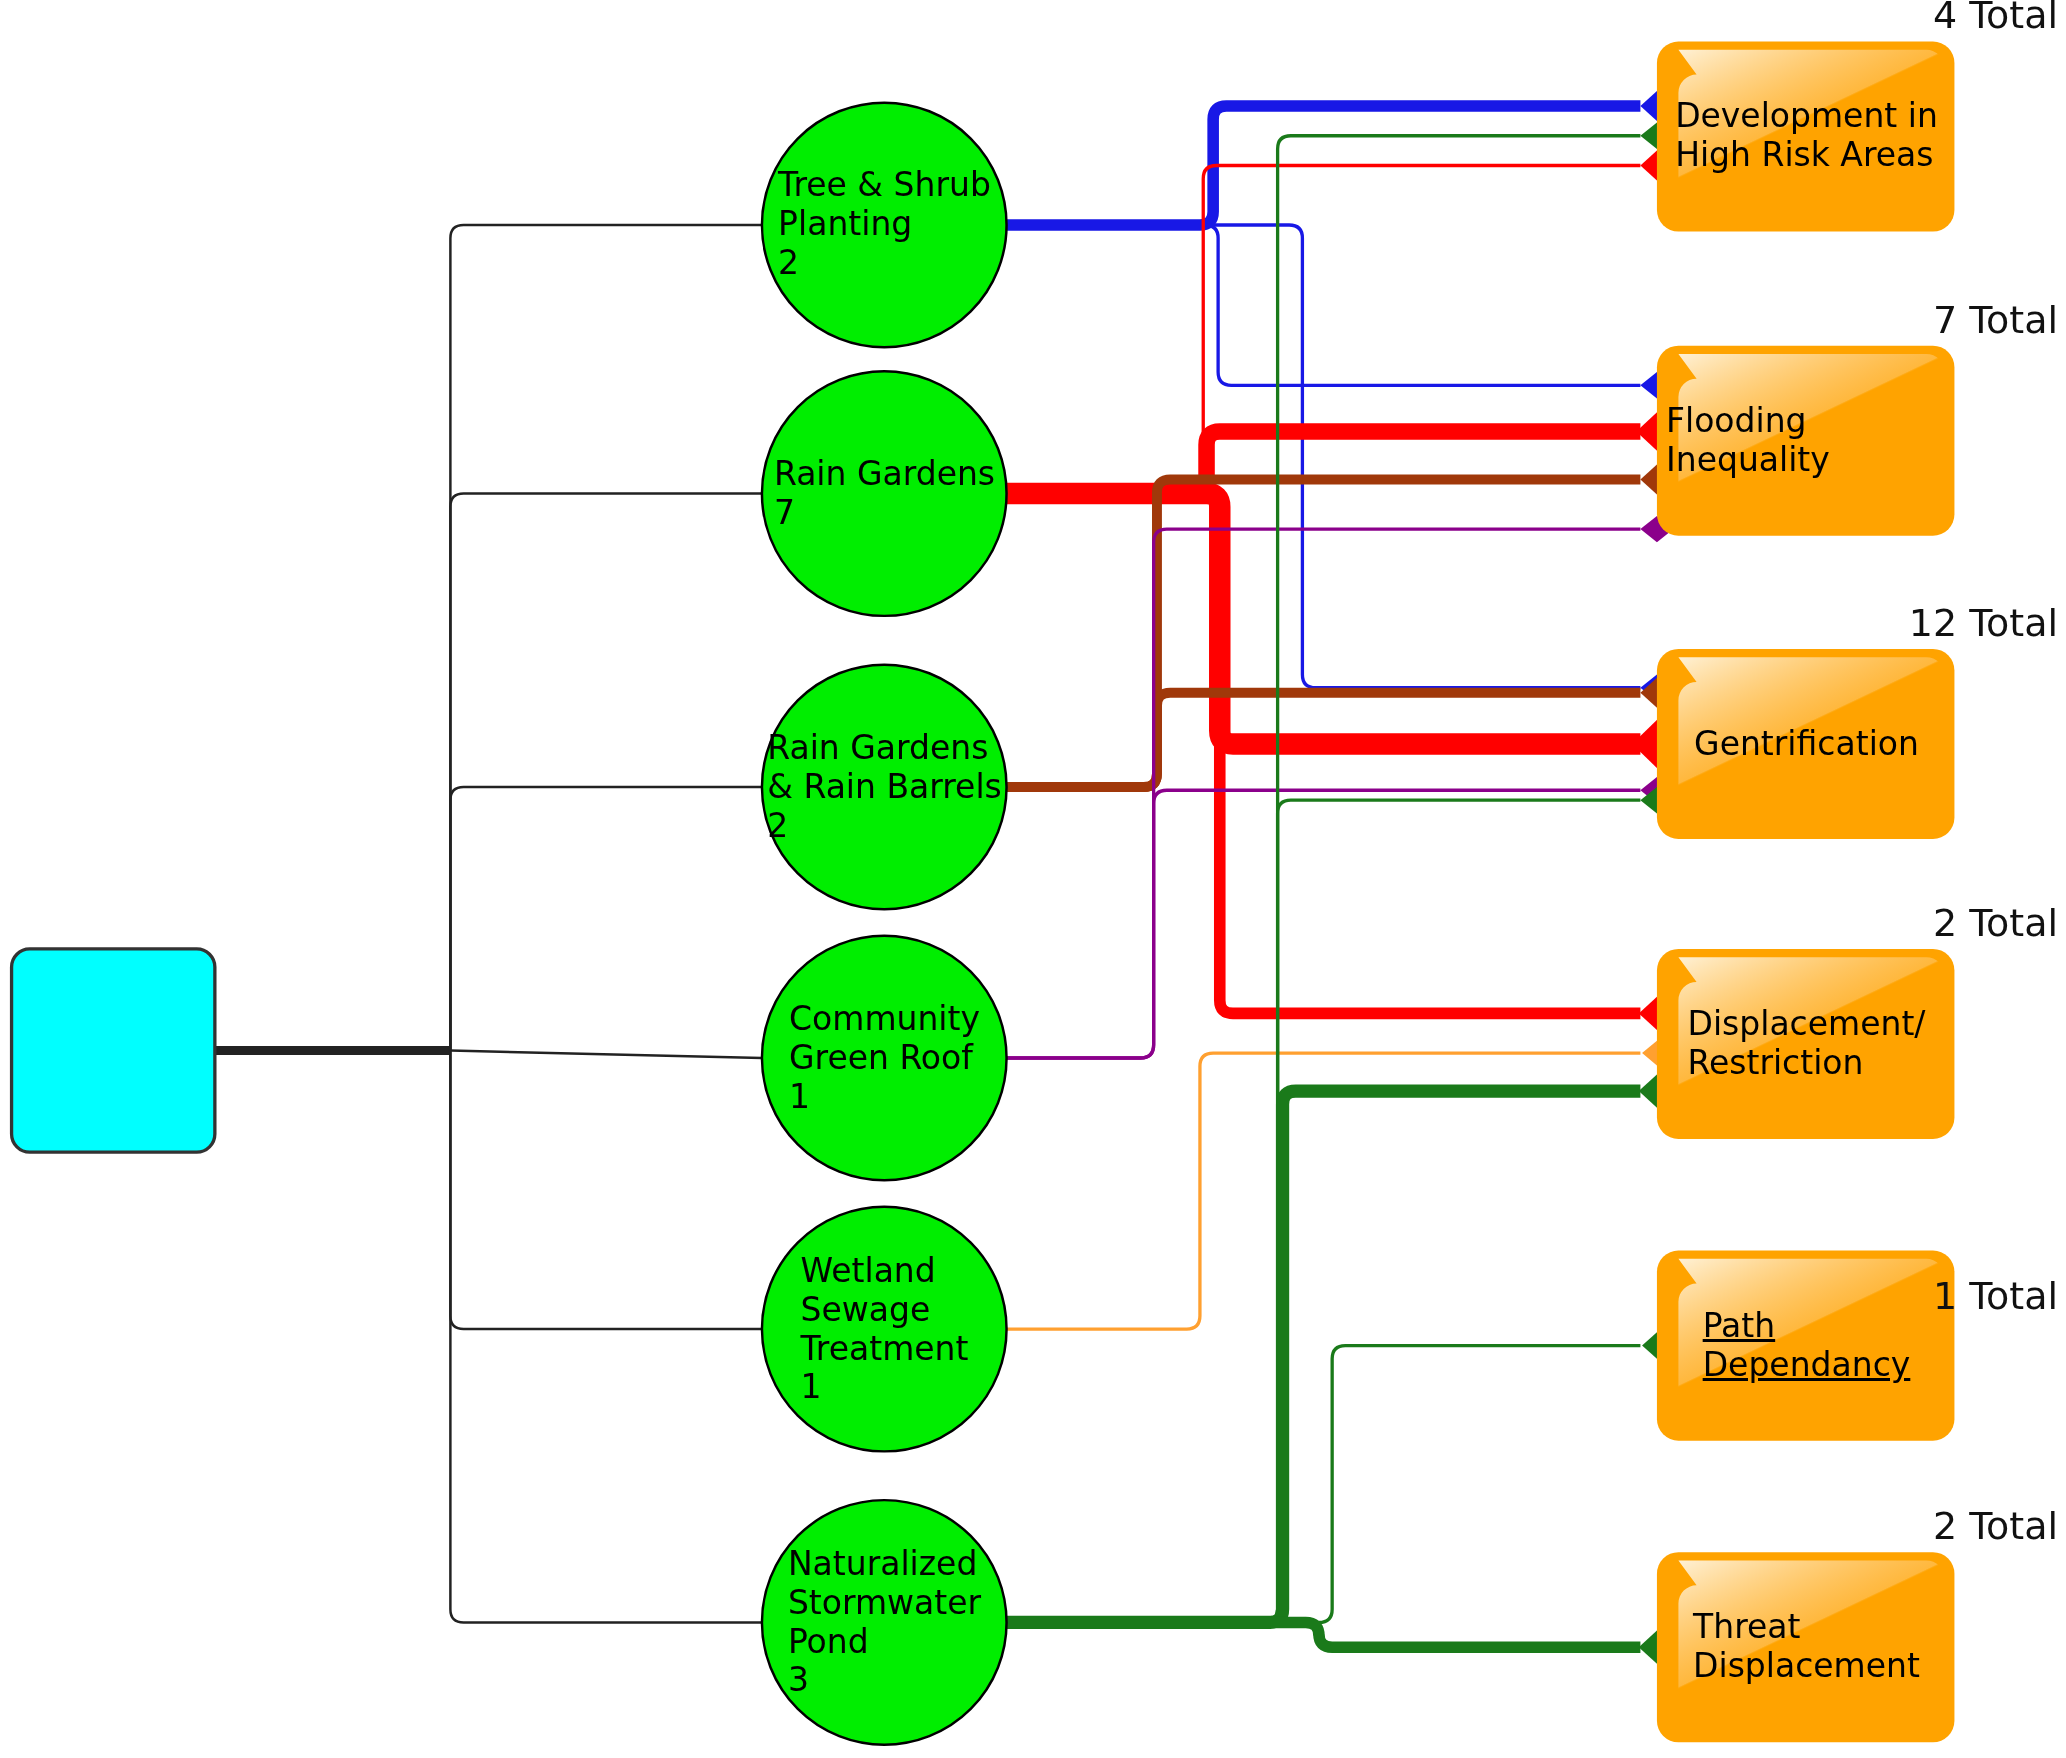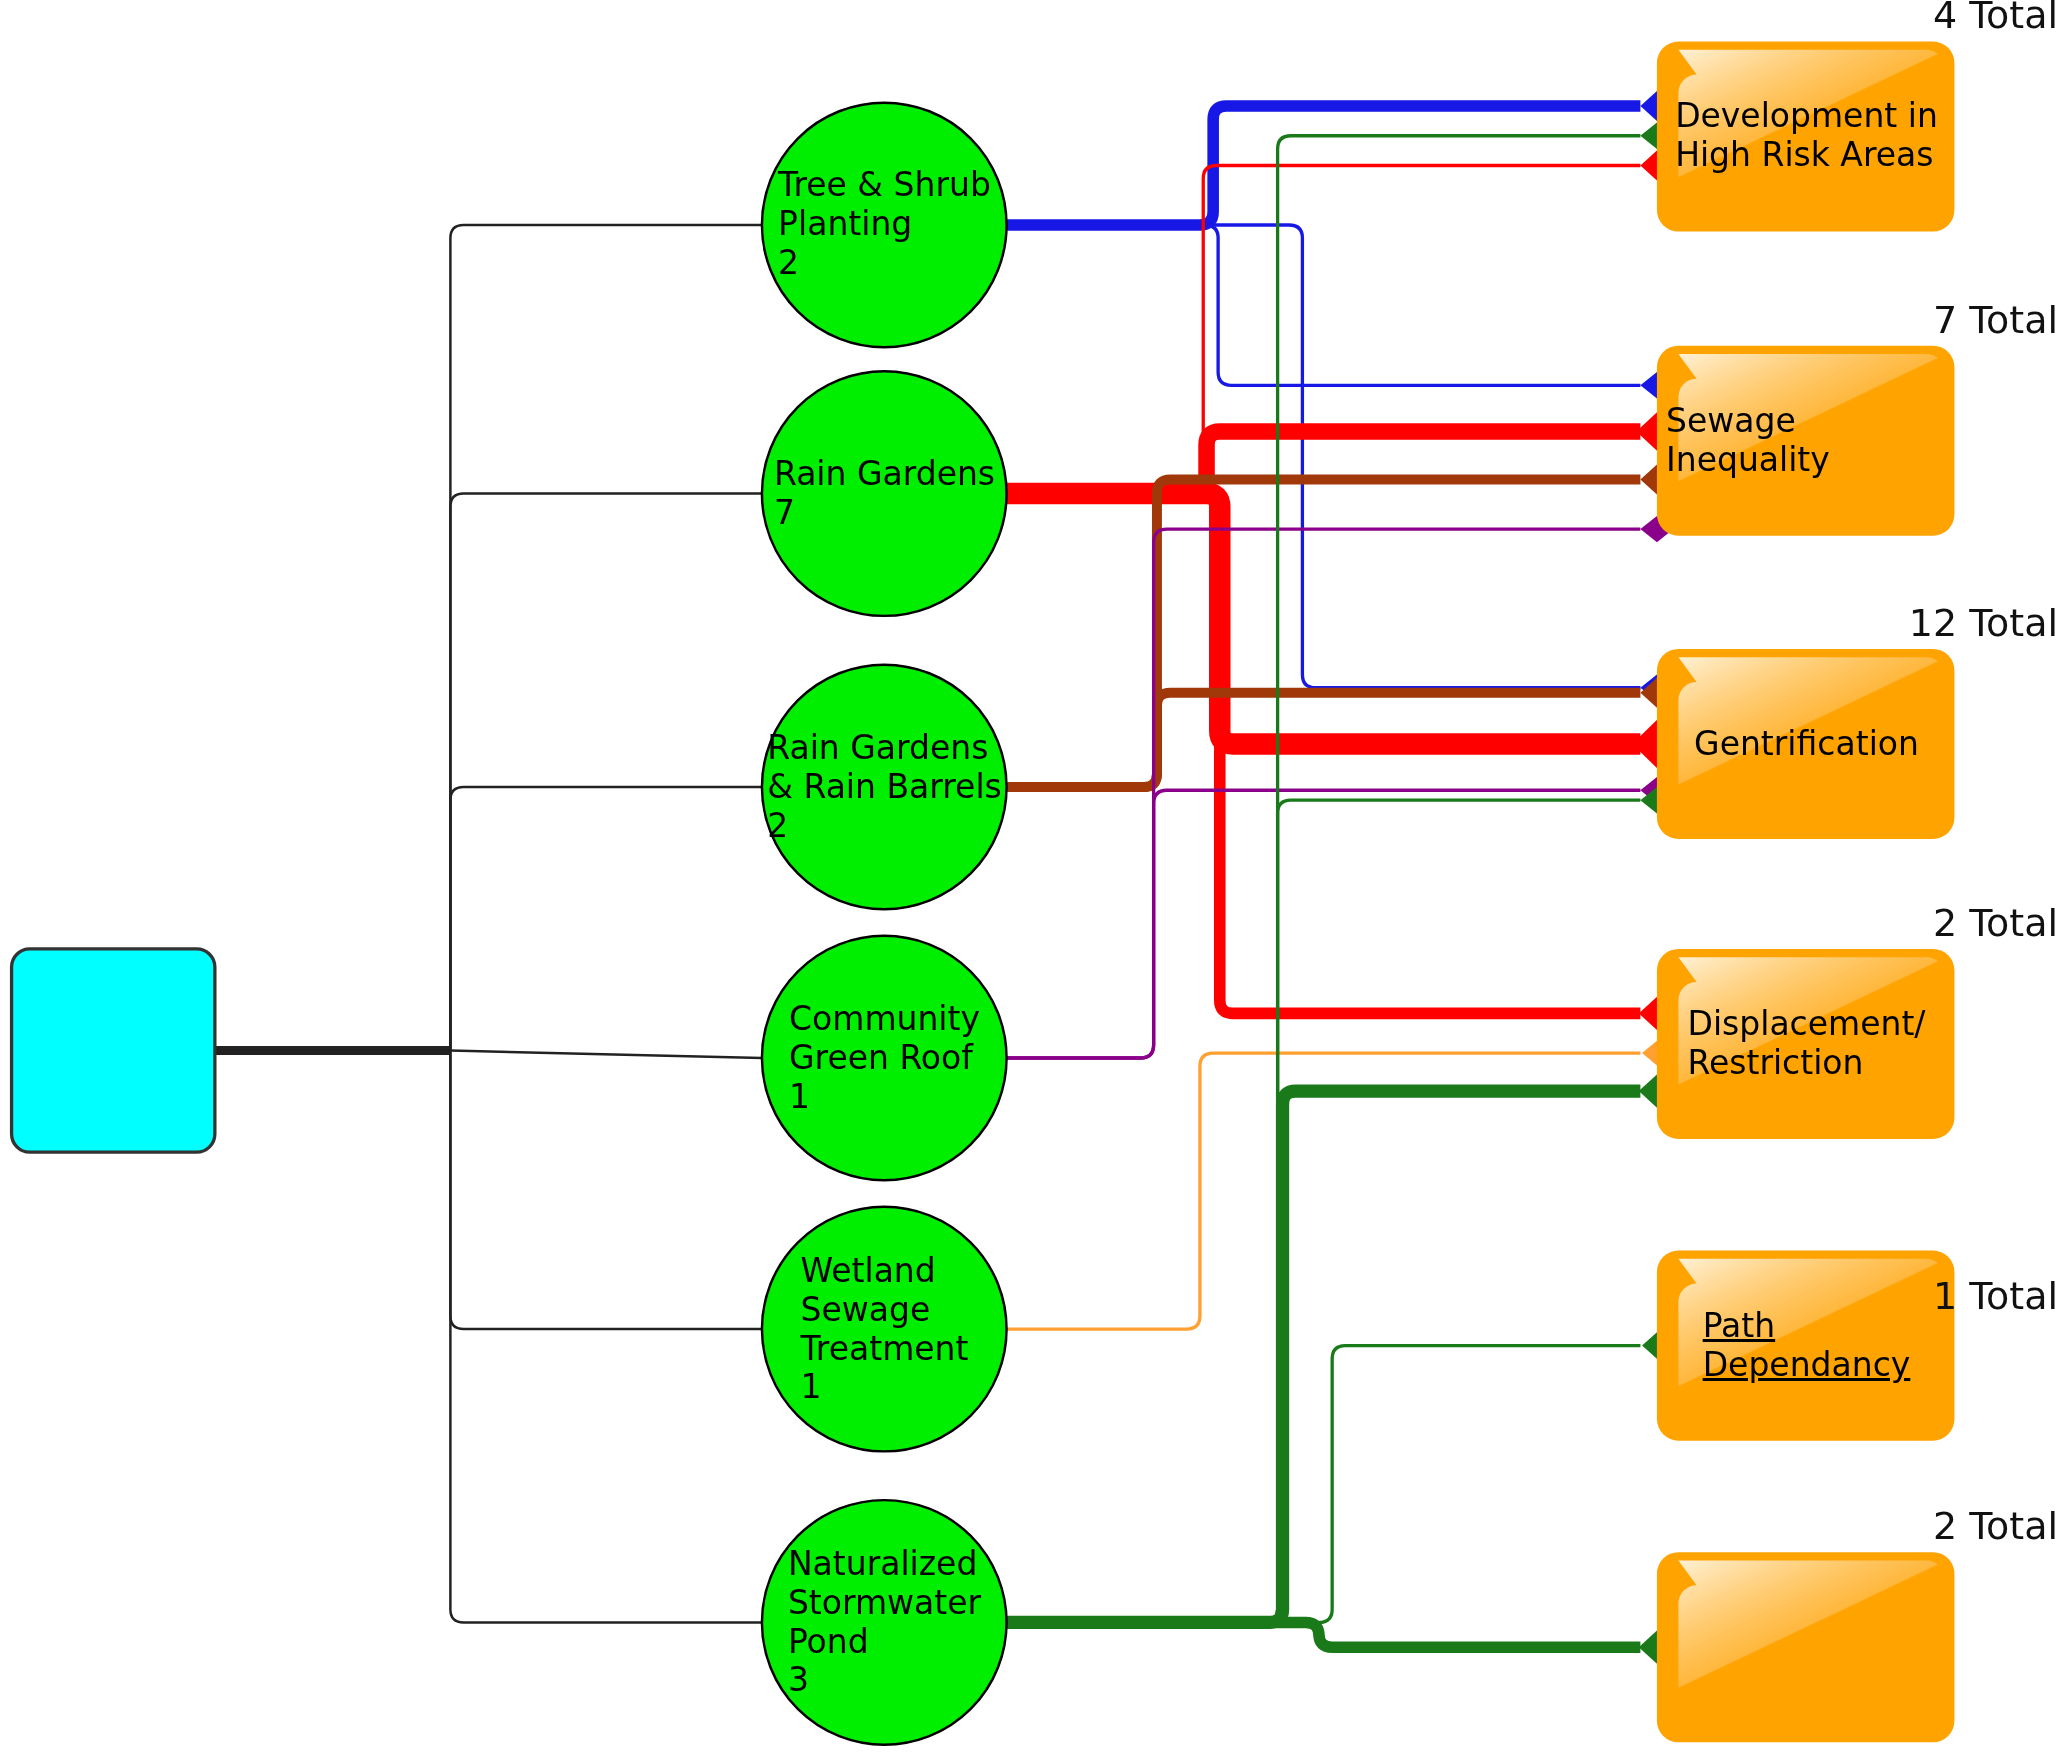--- a/index.html
+++ b/index.html
@@ -172,26 +172,28 @@
 Sewage
 Treatment
 1</div>
   <div class="nodelabel circ-label" style="left:762px;top:1500px;width:245px;height:245px;">Naturalized
 Stormwater
 Pond
 3</div>
 
   <div class="nodelabel box-label" style="left:1666px;top:41px;width:281px;height:190px;">Development in
 High Risk Areas</div>
-  <div class="nodelabel box-label" style="left:1666px;top:346px;width:281px;height:190px;">Sewage Inequality</div>
+  <div class="nodelabel box-label" style="left:1666px;top:346px;width:281px;height:190px;">Flooding Inequality</div>
   <div class="nodelabel box-label" style="left:1666px;top:649px;width:281px;height:190px;">Gentrification</div>
   <div class="nodelabel box-label" style="left:1666px;top:949px;width:281px;height:190px;">Displacement/
 Restriction</div>
   <div class="nodelabel box-label" style="left:1666px;top:1251px;width:281px;height:190px;text-decoration:underline;">Path
 Dependancy</div>
+  <div class="nodelabel box-label" style="left:1666px;top:1552px;width:281px;height:190px;">Threat
+Displacement</div>
 
   <div class="total-label" style="left:1736px;top:-6.6px;width:322px;">4 Total</div>
   <div class="total-label" style="left:1736px;top:298px;width:322px;">7 Total</div>
   <div class="total-label" style="left:1736px;top:601px;width:322px;">12 Total</div>
   <div class="total-label" style="left:1736px;top:901px;width:322px;">2 Total</div>
   <div class="total-label" style="left:1736px;top:1274px;width:322px;">1 Total</div>
   <div class="total-label" style="left:1736px;top:1504px;width:322px;">2 Total</div>
 
 </div>
 

